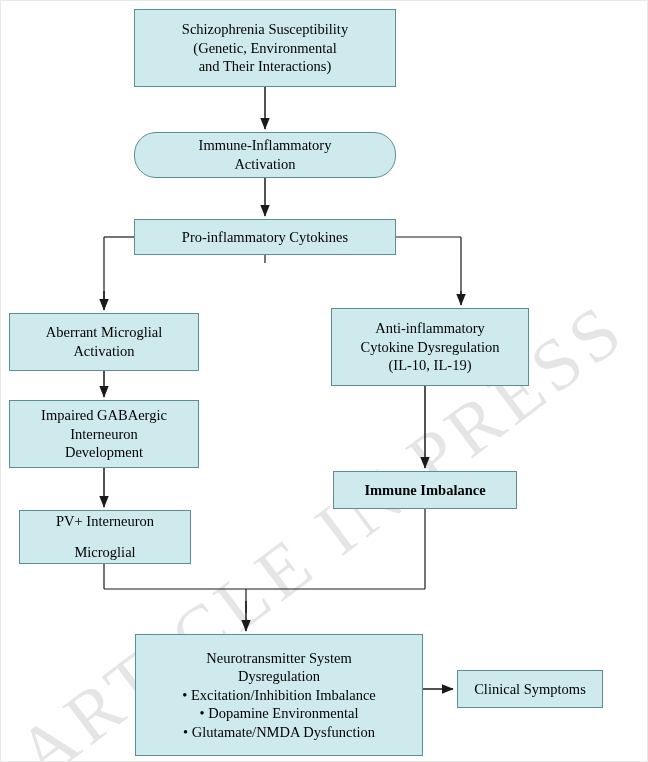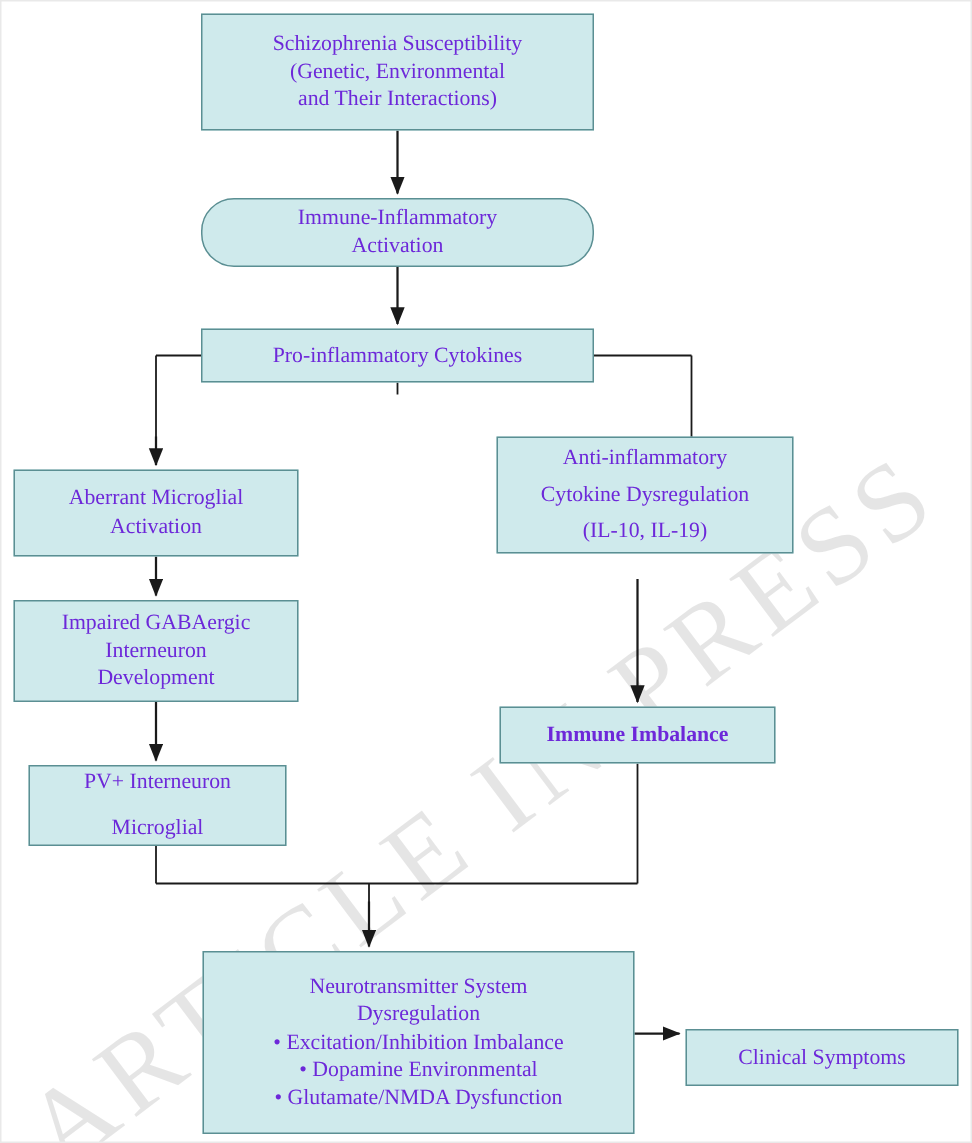--- a/index.html
+++ b/index.html
@@ -43,21 +43,21 @@
     border: 1px solid #5b8f93;
     box-sizing: border-box;
     display: flex;
     flex-direction: column;
     align-items: center;
     justify-content: center;
     text-align: center;
     font-family: "Liberation Serif", serif;
     font-size: 14.5px;
     line-height: 1.28;
-    color: #6d28d9;
+    color: #000000;
     padding: 4px 6px;
   }
   .node .line { display: block; white-space: nowrap; }
   .node .line.bullet { white-space: nowrap; }
   svg.edges {
     position: absolute;
     left: 0;
     top: 0;
     width: 648px;
     height: 762px;
@@ -120,21 +120,21 @@
 
   <div class="node" style="left:133px; top:218px; width:262px; height:36px;">
     <span class="line">Pro-inflammatory Cytokines</span>
   </div>
 
   <div class="node" style="left:8px; top:312px; width:190px; height:58px;">
     <span class="line">Aberrant Microglial</span>
     <span class="line">Activation</span>
   </div>
 
-  <div class="node" style="left:330px; top:290px; width:198px; height:78px;justify-content:space-between;">
+  <div class="node" style="left:330px; top:307px; width:198px; height:78px;">
     <span class="line">Anti-inflammatory</span>
     <span class="line">Cytokine Dysregulation</span>
     <span class="line">(IL-10, IL-19)</span>
   </div>
 
   <div class="node" style="left:8px; top:399px; width:190px; height:68px;">
     <span class="line">Impaired GABAergic</span>
     <span class="line">Interneuron</span>
     <span class="line">Development</span>
   </div>
@@ -149,17 +149,17 @@
   </div>
 
   <div class="node" style="left:101px; top:633px; width:288px; height:122px;margin-left:33px;">
     <span class="line">Neurotransmitter System</span>
     <span class="line">Dysregulation</span>
     <span class="line bullet">• Excitation/Inhibition Imbalance</span>
     <span class="line bullet">• Dopamine Environmental</span>
     <span class="line bullet">• Glutamate/NMDA Dysfunction</span>
   </div>
 
-  <div class="node" style="left:456px; top:669px; width:182px; height:38px;margin-top:16px;">
+  <div class="node" style="left:456px; top:669px; width:146px; height:38px;">
     <span class="line">Clinical Symptoms</span>
   </div>
 
 </div>
 
 </body></html>

